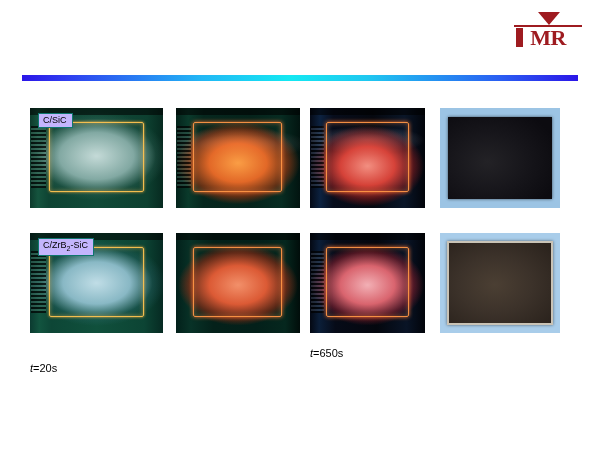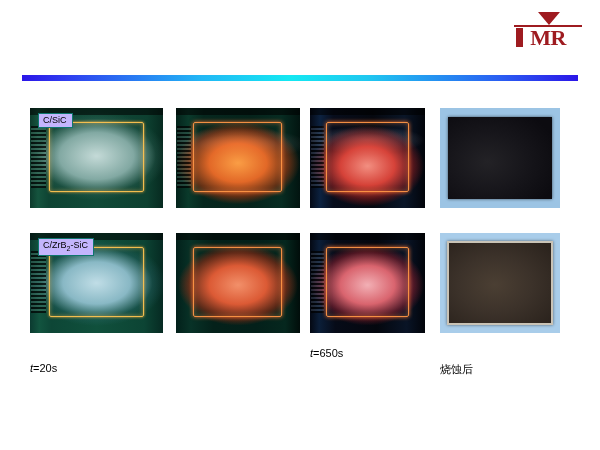--- a/index.html
+++ b/index.html
@@ -217,17 +217,14 @@
       <div class="plate"></div>
     </div>
   </div>
 
   <div class="cap" style="left:30px;top:362px;width:133px;">
     <i>t</i><span>=20s</span>
   </div>
   <div class="cap" style="left:310px;top:347px;width:115px;">
     <i>t</i><span>=650s</span>
   </div>
-  <div class="cap" style="left:440px;top:362px;width:120px;">
-    <span>烧蚀后</span>
-  </div>
 
 </div>
 
 </body></html>

